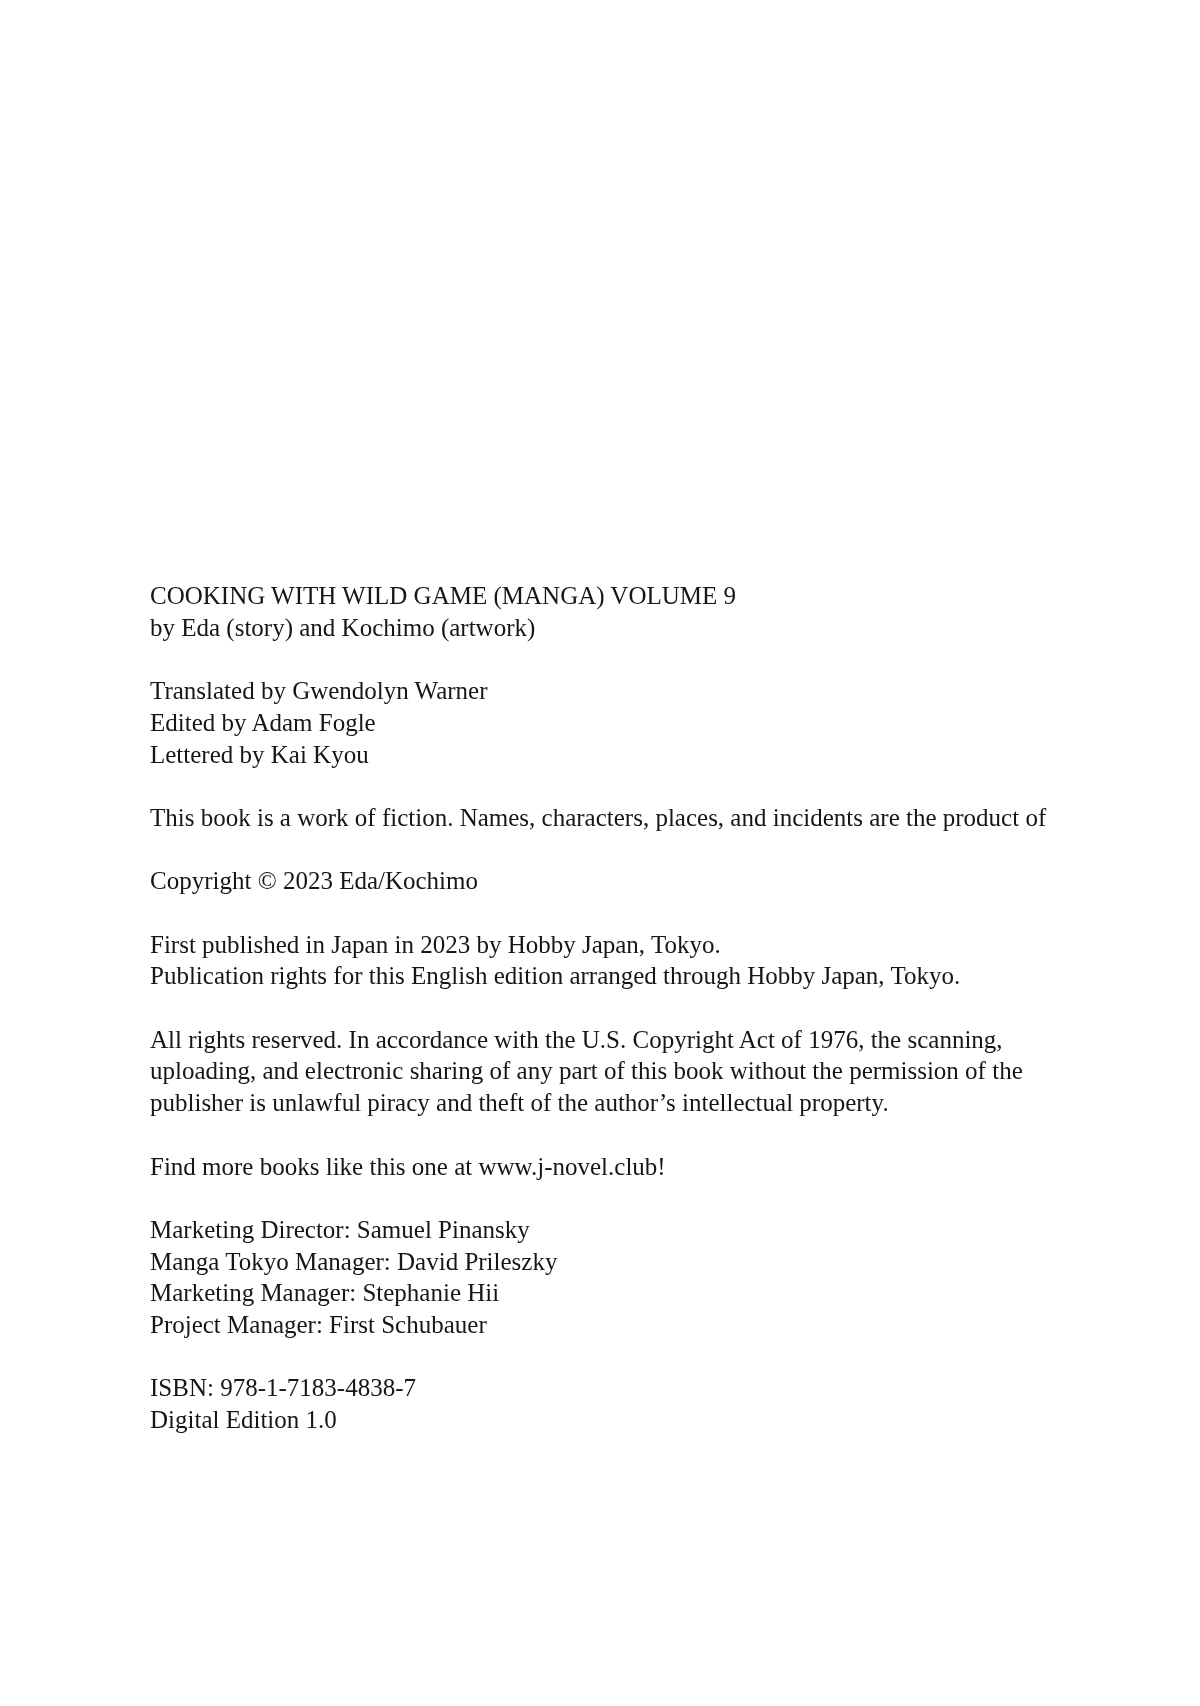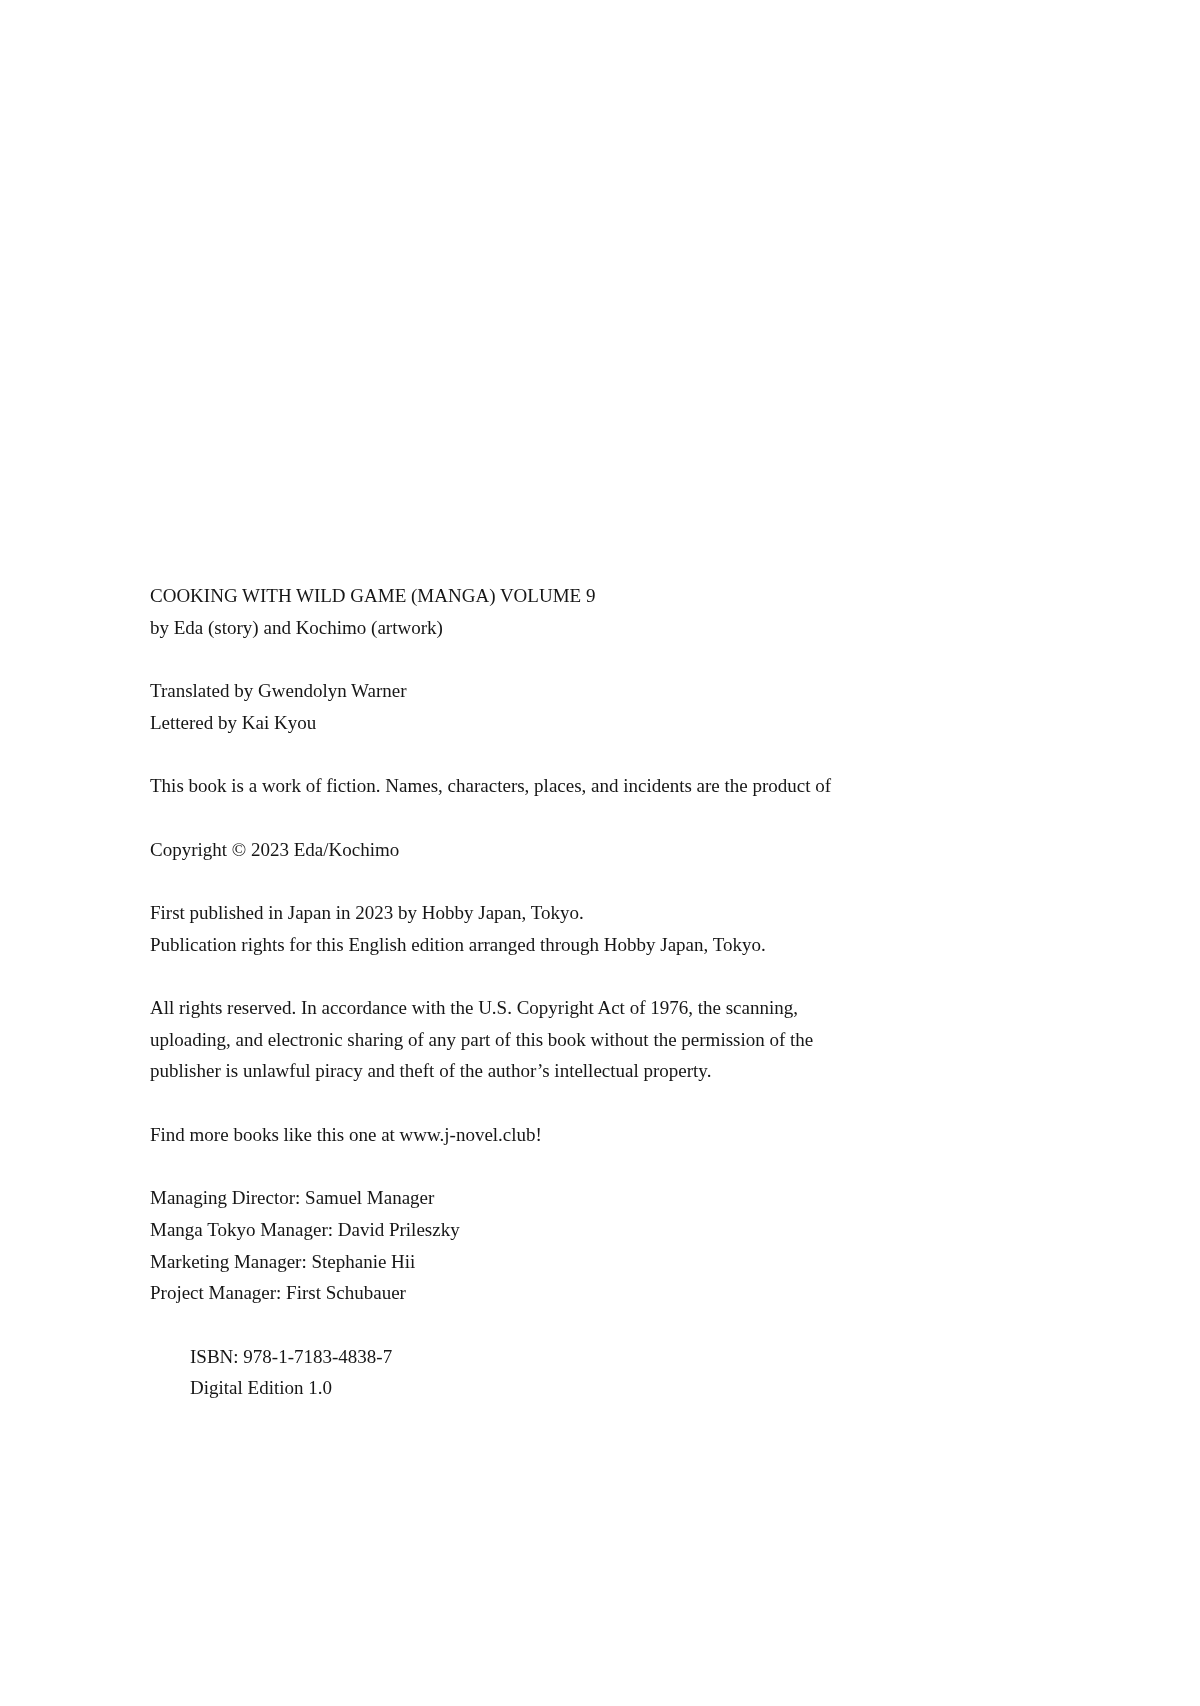--- a/index.html
+++ b/index.html
@@ -17,47 +17,47 @@
     height: 1706px;
     background: #ffffff;
     overflow: hidden;
   }
   .colophon {
     position: absolute;
     left: 150px;
     top: 580px;
     width: 975px;
     font-family: "Liberation Serif", "DejaVu Serif", serif;
-    font-size: 19px;
+    font-size: 25px;
     line-height: 31.7px;
     color: #161616;
     -webkit-font-smoothing: antialiased;
   }
   .block {
     margin: 0 0 31.7px 0;
   }
   .block:last-child {
     margin-bottom: 0;
-    margin-left: 40px;
   }
   .line {
     white-space: nowrap;
   }
 </style>
 </head>
 <body style="background: rgb(255, 255, 255);">
 
 <main class="page">
   <section class="colophon" id="colophon-root" style="color: rgb(22, 22, 22);">
       <div class="block">
         <div class="line">COOKING WITH WILD GAME (MANGA) VOLUME 9</div>
         <div class="line">by Eda (story) and Kochimo (artwork)</div>
       </div>
       <div class="block">
         <div class="line">Translated by Gwendolyn Warner</div>
+        <div class="line">Edited by Adam Fogle</div>
         <div class="line">Lettered by Kai Kyou</div>
       </div>
       <div class="block">
         <div class="line">This book is a work of fiction. Names, characters, places, and incidents are the product of</div>
       </div>
       <div class="block">
         <div class="line">Copyright © 2023 Eda/Kochimo</div>
       </div>
       <div class="block">
         <div class="line">First published in Japan in 2023 by Hobby Japan, Tokyo.</div>
@@ -65,21 +65,21 @@
       </div>
       <div class="block">
         <div class="line">All rights reserved. In accordance with the U.S. Copyright Act of 1976, the scanning,</div>
         <div class="line">uploading, and electronic sharing of any part of this book without the permission of the</div>
         <div class="line">publisher is unlawful piracy and theft of the author’s intellectual property.</div>
       </div>
       <div class="block">
         <div class="line">Find more books like this one at www.j-novel.club!</div>
       </div>
       <div class="block">
-        <div class="line">Managing Director: Samuel Manager</div>
+        <div class="line">Marketing Director: Samuel Pinansky</div>
         <div class="line">Manga Tokyo Manager: David Prileszky</div>
         <div class="line">Marketing Manager: Stephanie Hii</div>
         <div class="line">Project Manager: First Schubauer</div>
       </div>
       <div class="block">
         <div class="line">ISBN: 978-1-7183-4838-7</div>
         <div class="line">Digital Edition 1.0</div>
       </div>
     </section>
 </main>

